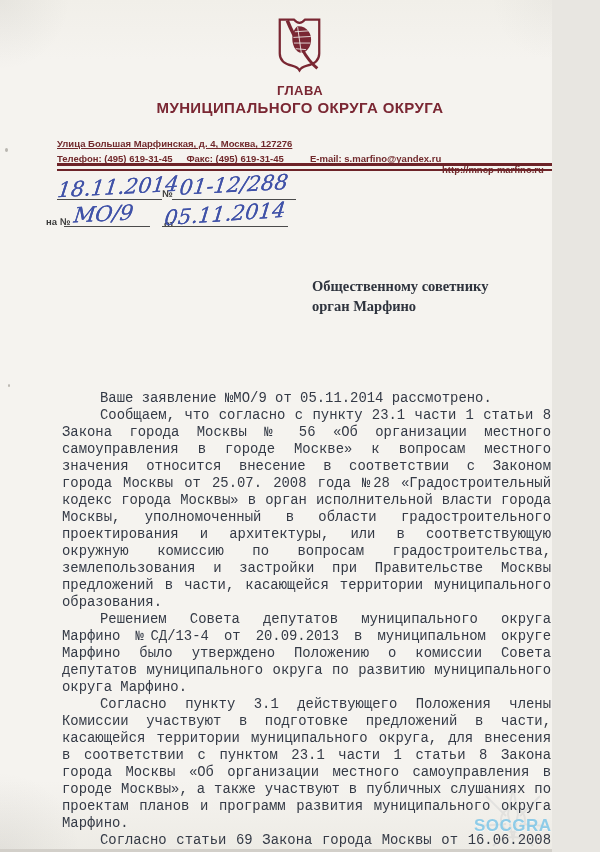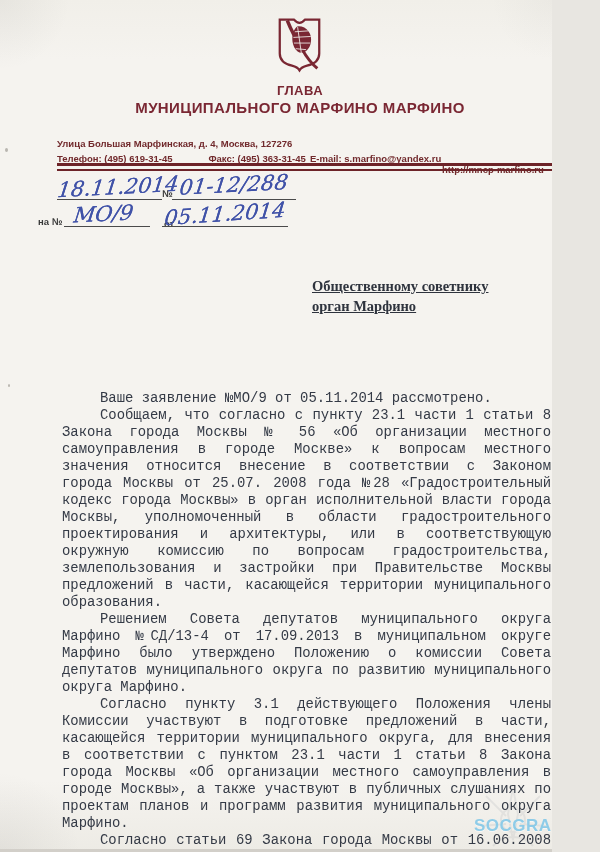--- a/index.html
+++ b/index.html
@@ -15,39 +15,39 @@
   .bottom-edge{position:absolute;left:0;bottom:0;width:600px;height:3px;background:#d2cfc9;}
   .speck{position:absolute;background:#b9b6b0;border-radius:50%;}
 
   
   .emblem{position:absolute;left:276px;top:15px;width:47px;height:58px;}
   .title1{position:absolute;left:0;top:83px;width:600px;text-align:center;
     font-size:13px;font-weight:bold;letter-spacing:.5px;color:#7a2733;}
   .title2{position:absolute;left:0;top:99px;width:600px;text-align:center;
     font-size:15px;font-weight:bold;letter-spacing:.4px;color:#7a2733;}
   .contact{position:absolute;left:57px;top:136px;width:502px;font-size:9.5px;
-    font-weight:bold;color:#71292c;line-height:15px;}
-  .contact .row2{display:flex;gap:22px;}
+    font-weight:bold;color:#71292c;line-height:15px;text-decoration:underline;}
+  .contact .row2{display:flex;}
   .contact .fax{margin-left:14px;}
   .contact .email{position:absolute;left:253px;top:15px;text-align:right;}
   .contact .website{position:absolute;left:385px;top:26px;}
   .rule-thick{position:absolute;left:57px;top:163px;width:502px;height:3px;background:#6d2328;}
   .rule-thin{position:absolute;left:57px;top:169px;width:502px;height:1.5px;background:#6d2328;}
 
   
   .ref-label{position:absolute;font-size:9.5px;color:#3a3a3a;font-weight:bold;}
   .hw{position:absolute;font-family:"DejaVu Serif", serif;font-style:italic;
     color:#4052a8;font-size:21px;white-space:nowrap;
     text-shadow:0 0 .5px #4052a8;transform:skewX(-10deg) rotate(-3deg);}
   .uline{position:absolute;height:1.2px;background:#4a4a4a;}
 
   
   .recipient{position:absolute;left:312px;top:276px;
     font-family:"Liberation Serif", serif;font-weight:bold;
-    font-size:14.5px;line-height:20px;color:#2e333d;text-decoration:underline;}
+    font-size:14.5px;line-height:20px;color:#2e333d;}
 
   
   .body-text{position:absolute;left:62px;top:390px;width:489px;
     font-family:Liberation Mono, monospace;font-size:13.9px;line-height:17px;
     color:#343a46;text-align:justify;}
   .body-text p{margin:0;text-indent:38px;}
 
   
   .watermark{position:absolute;right:0;bottom:0;width:84px;height:64px;overflow:hidden;}
   .watermark svg{position:absolute;right:-6px;bottom:-4px;opacity:.14;}
@@ -68,59 +68,59 @@
     <g stroke="#f3f1ed" stroke-width="0.9" fill="none">
       <path d="M20,17 L35,16"></path>
         <path d="M18.5,23 L37,22"></path>
       <path d="M19,29 L36.5,29"></path>
         <path d="M21,35 L32,36"></path>
       <path d="M23,12 L27,40"></path>
     </g>
   </svg>
 
   <div class="title1">ГЛАВА</div>
-  <div class="title2">МУНИЦИПАЛЬНОГО МАРФИНО МАРФИНО</div>
+  <div class="title2">МУНИЦИПАЛЬНОГО ОКРУГА ОКРУГА</div>
 
   <div class="contact">
     <div>Улица Большая Марфинская, д. 4, Москва, 127276</div>
     <div class="row2">
       <span>Телефон: (495) 619-31-45</span>
-      <span class="fax">Факс:  (495) 363-31-45</span>
+      <span class="fax">Факс:  (495) 619-31-45</span>
     </div>
     <span class="email">E-mail: s.marfino@yandex.ru</span>
     <span class="website">http://mncp-marfino.ru</span>
   </div>
 
   <div class="rule-thick"></div>
   <div class="rule-thin"></div>
 
   <div>
     <span class="hw" style="left:58px;top:175px;">18.11.2014</span>
     <span class="ref-label" style="left:162px;top:188px;">№</span>
     <span class="hw" style="left:180px;top:173px;">01-12/288</span>
     <div class="uline" style="left:57px;top:199px;width:105px;"></div>
     <div class="uline" style="left:172px;top:199px;width:124px;"></div>
 
-    <span class="ref-label" style="left:38px;top:216px;">на №</span>
+    <span class="ref-label" style="left:46px;top:216px;">на №</span>
     <span class="hw" style="left:74px;top:202px;">МО/9</span>
     <span class="ref-label" style="left:164px;top:218px;">от</span>
     <span class="hw" style="left:165px;top:202px;transform:skewX(-10deg) rotate(-4deg);">05.11.2014</span>
     <div class="uline" style="left:64px;top:226px;width:86px;"></div>
     <div class="uline" style="left:162px;top:226px;width:126px;"></div>
   </div>
 
   <div class="recipient">
     <div>Общественному советнику</div>
     <div>орган Марфино</div>
   </div>
 
   <div class="body-text">
     <p>Ваше заявление №МО/9 от 05.11.2014 рассмотрено.</p>
     <p>Сообщаем, что согласно  с пункту 23.1 части 1 статьи 8 Закона города Москвы № 56 «Об организации местного самоуправления в городе Москве» к вопросам местного значения относится  внесение в соответствии с Законом города Москвы от 25.07. 2008 года №28 «Градостроительный кодекс города Москвы» в орган исполнительной власти города Москвы, уполномоченный в области градостроительного проектирования и архитектуры, или в соответствующую окружную комиссию по вопросам градостроительства, землепользования и застройки при Правительстве Москвы предложений в части, касающейся территории муниципального образования.</p>
-    <p>Решением Совета депутатов муниципального округа Марфино №СД/13-4 от 17.09.2013 в муниципальном округе Марфино было утверждено Положению о комиссии Совета депутатов муниципального округа по развитию муниципального округа Марфино.</p>
+    <p>Решением Совета депутатов муниципального округа Марфино №СД/13-4 от 20.09.2013 в муниципальном округе Марфино было утверждено Положению о комиссии Совета депутатов муниципального округа по развитию муниципального округа Марфино.</p>
     <p>Согласно пункту 3.1 действующего Положения  члены Комиссии участвуют  в подготовке  предложений в части, касающейся территории муниципального округа, для внесения в соответствии с пунктом 23.1 части 1 статьи 8 Закона города Москвы «Об организации местного самоуправления в городе Москвы», а также участвуют в публичных слушаниях по проектам планов и программ развития муниципального округа Марфино.</p>
     <p>Согласно статьи 69 Закона города Москвы от 16.06.2008 № 28 «Градостроительный кодекс города Москвы» проекты  градостроительного межевания направляются в муниципальные собрания соответствующих муниципальных образований для рассмотрения проектов в тридцатидневный срок.</p>
   </div>
 
   <div class="watermark">
     <svg width="90" height="70" viewBox="0 0 90 70">
       <g stroke="#8a9099" fill="none" stroke-width="2">
         <path d="M45,2 L50,28 L45,54 L40,28 Z"></path>
         <path d="M18,10 L38,30 M72,10 L52,30 M12,40 L38,38 M78,40 L52,38"></path>
         <path d="M25,60 C35,48 55,48 65,60"></path>

